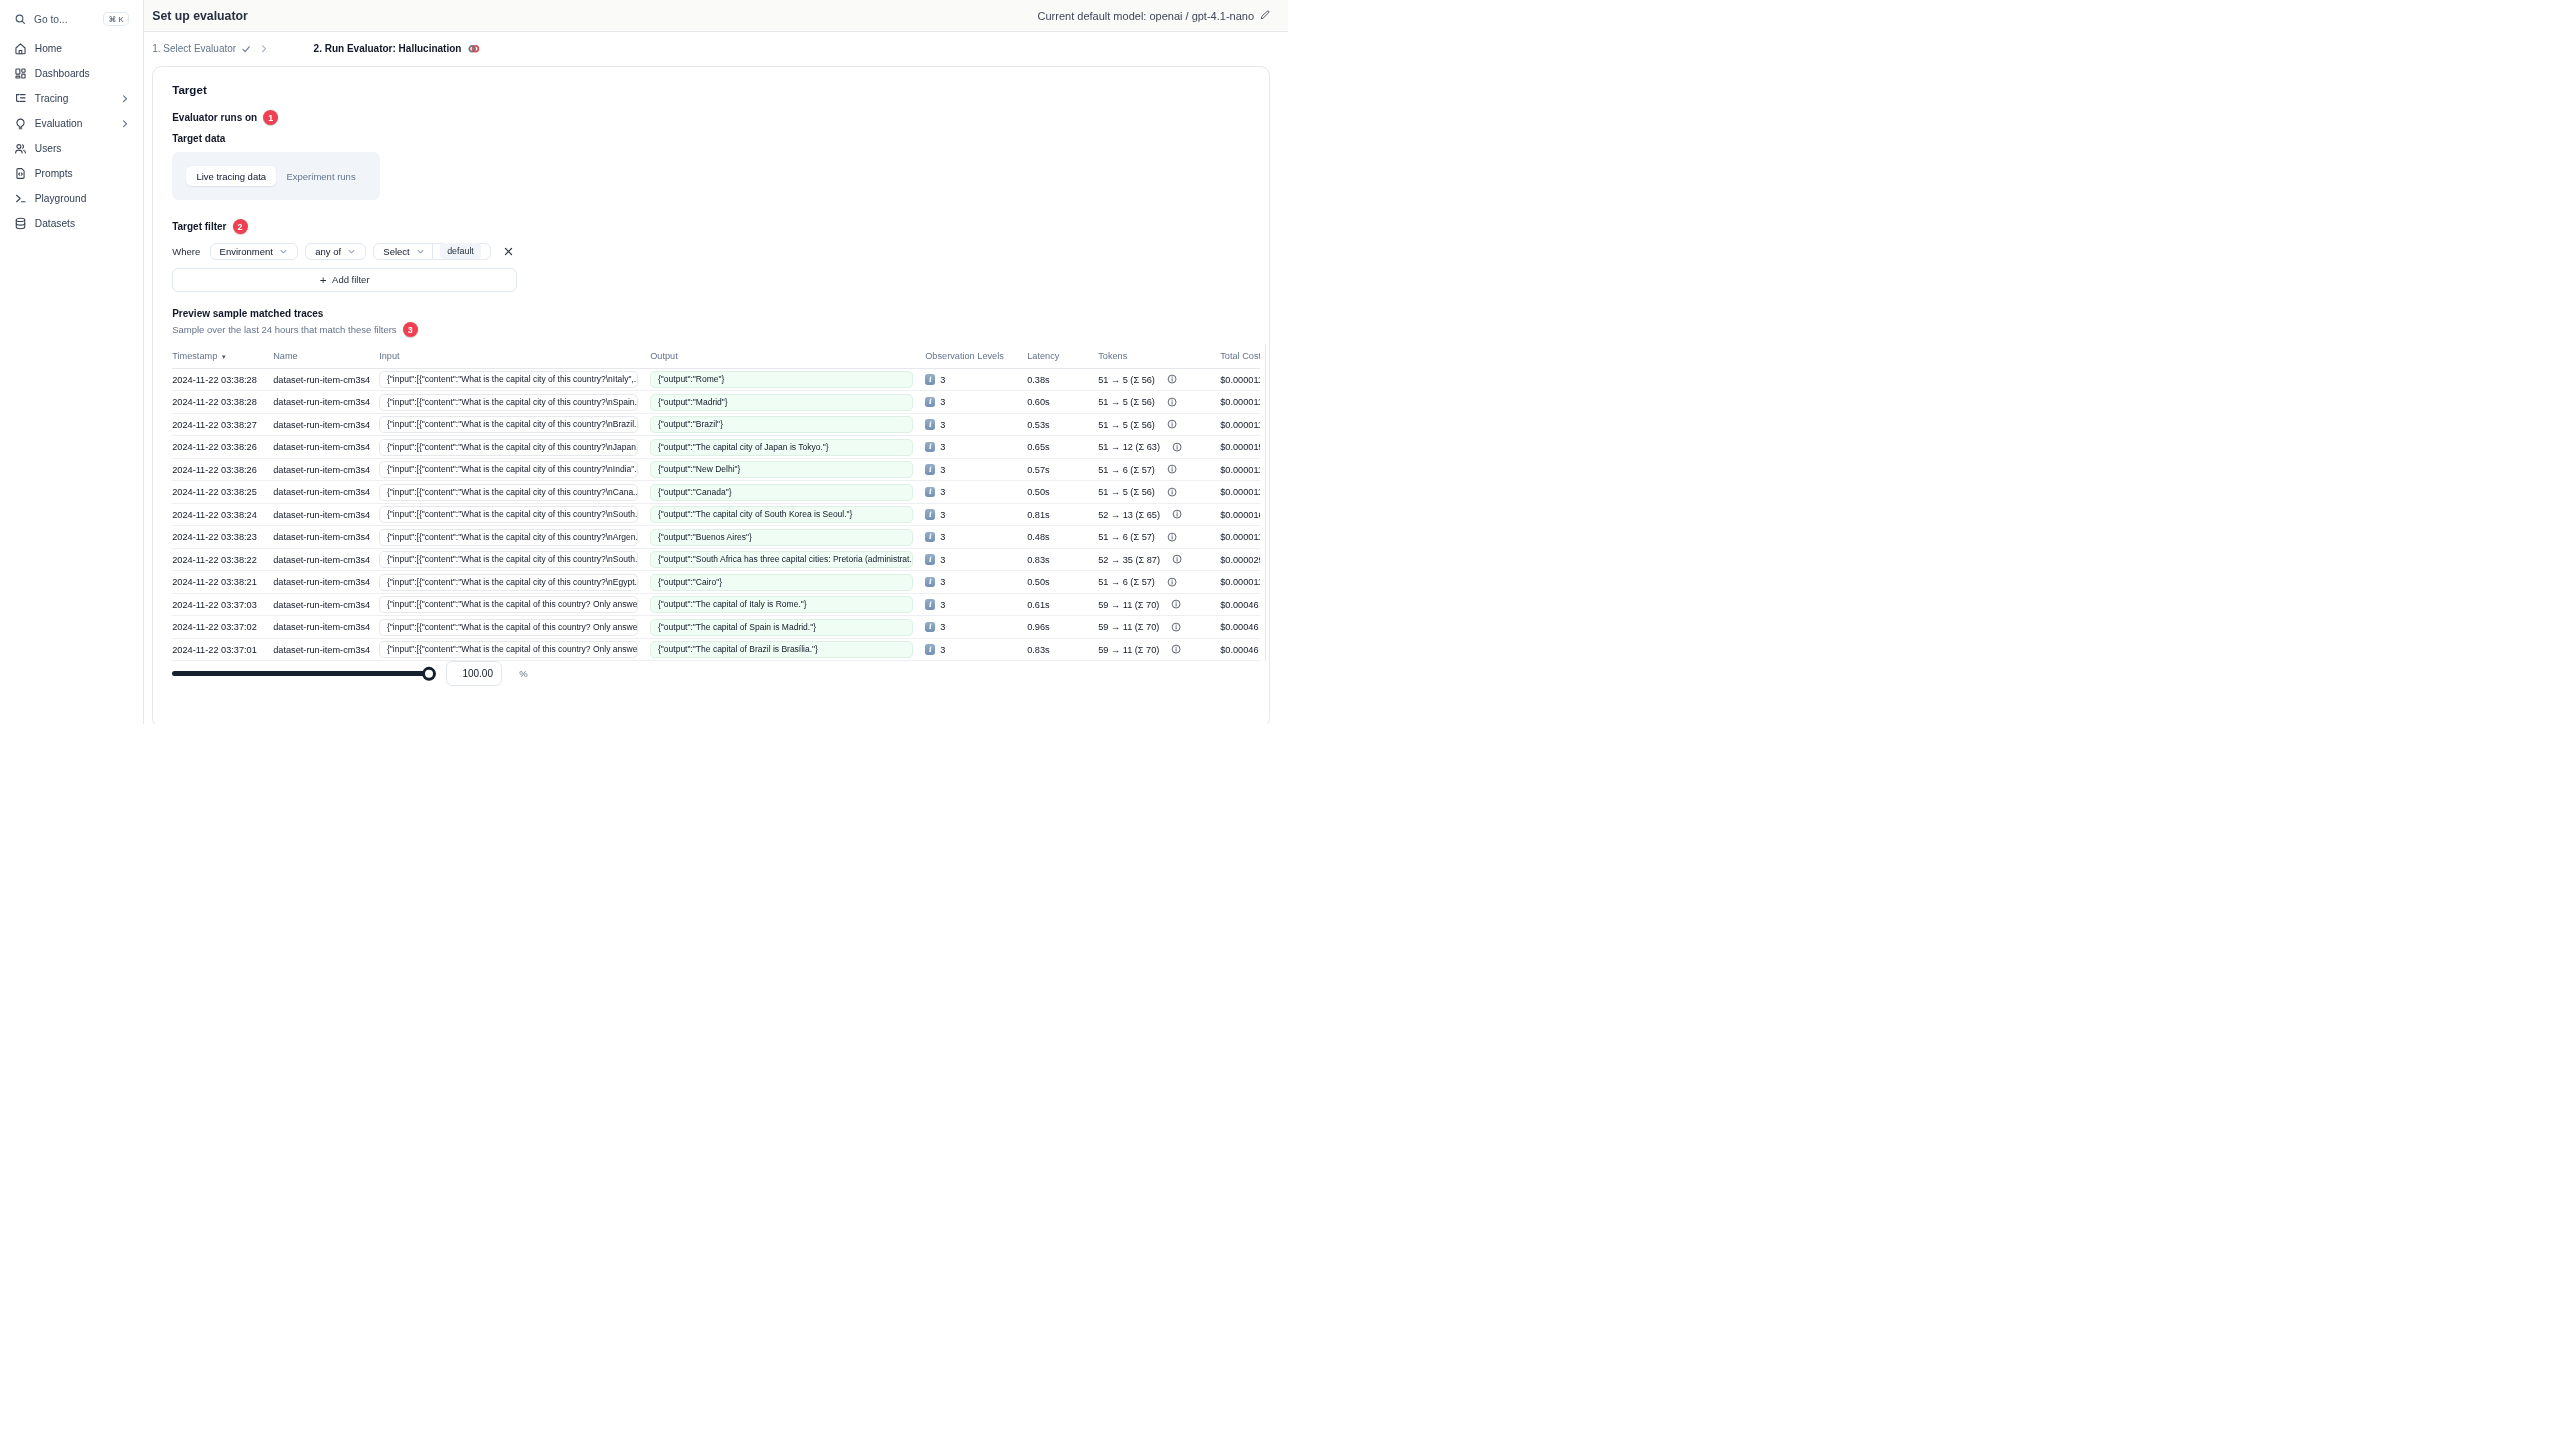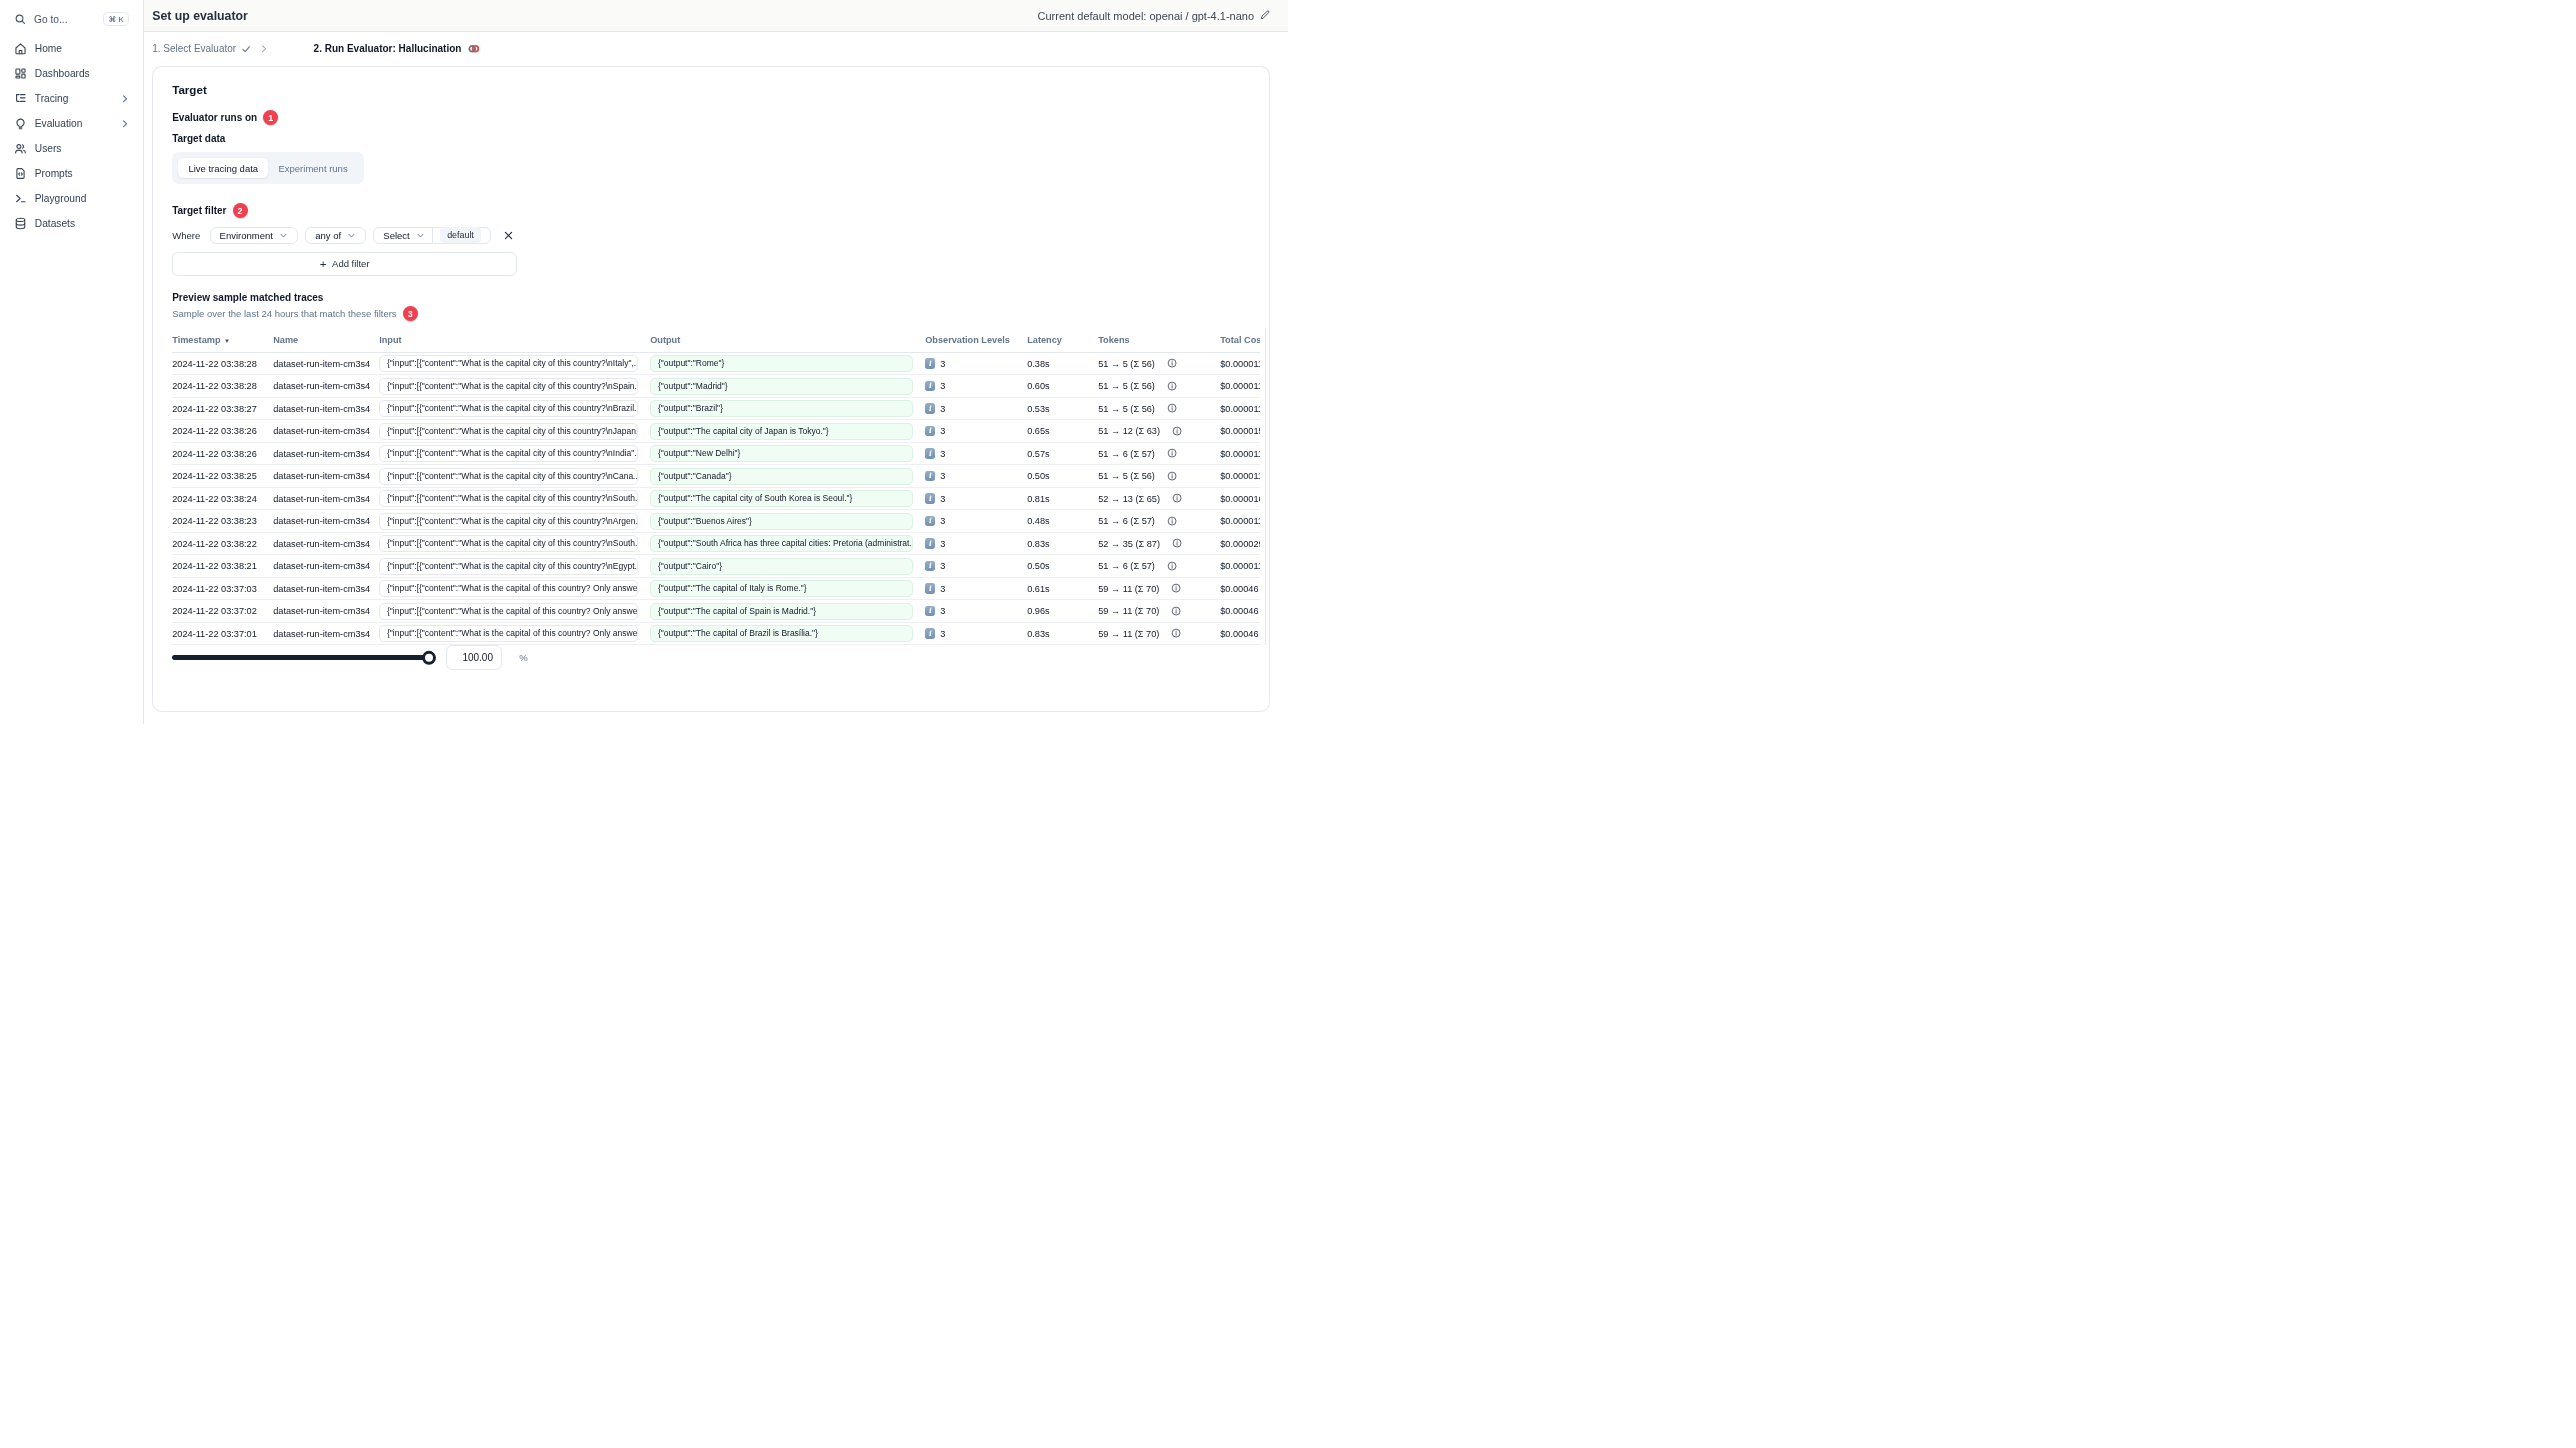--- a/index.html
+++ b/index.html
@@ -32,21 +32,21 @@
   .sec-label{font-size:10px;font-weight:600;color:#111827;}
   .badge{display:inline-flex;align-items:center;justify-content:center;width:15px;height:15px;border-radius:50%;background:#ef4050;color:#fff;font-size:8.9px;font-weight:700;margin-left:6.1px;box-shadow:0 0.7px 1.4px rgba(0,0,0,.28);}
 
   .cb-list{display:flex;flex-direction:column;gap:6.1px;margin-bottom:16.4px;}
   .cb-row{display:flex;align-items:center;gap:6.1px;font-size:10px;color:#0f172a;cursor:pointer;}
   .cb{width:11.6px;height:11.6px;border:1px solid #27303f;border-radius:3.1px;background:#fff;display:inline-flex;align-items:center;justify-content:center;}
   .cb.checked{background:#16202e;border-color:#16202e;}
   .cb.checked::after{content:"✓";color:#fff;font-size:7.8px;font-weight:700;line-height:1;}
 
   .target-data-label{margin-bottom:7.5px;}
-  .segmented{display:inline-flex;background:#f1f5f9;border-radius:6.8px;padding:6px;margin-bottom:19px;}
+  .segmented{display:inline-flex;background:#f1f5f9;border-radius:6.8px;padding:14px;margin-bottom:19px;}
   .seg{border:0;background:transparent;border-radius:5.5px;padding:4.8px 10.2px;font-size:9.5px;color:#64748b;font-family:inherit;cursor:pointer;}
   .seg.active{background:#fff;color:#0f172a;font-weight:500;box-shadow:0 0.7px 1.4px rgba(15,23,42,.08);}
 
   .filter-row{display:flex;align-items:center;gap:7.5px;margin-bottom:8.2px;}
   .where{font-size:9.5px;color:#1f2937;margin-right:2px;}
   .select{display:inline-flex;align-items:center;gap:6.1px;height:17px;border:0.7px solid #e2e8f0;border-radius:6.1px;background:#fff;padding:0 8.9px;font-size:9.5px;color:#0f172a;font-family:inherit;cursor:pointer;}
   .select .divider{width:0.7px;height:15px;background:#e2e8f0;margin:0 1.4px;}
   .chip{background:#f1f5f9;border-radius:4.1px;padding:2.7px 6.8px;font-size:8.9px;color:#1f2937;}
   .xbtn{border:0;background:transparent;padding:2.7px;margin-left:2.7px;cursor:pointer;display:flex;}
   .add-filter{width:345px;height:24px;border:0.7px solid #e2e8f0;border-radius:6.1px;background:#fff;display:flex;align-items:center;justify-content:center;gap:5.5px;font-size:9.5px;color:#1f2937;font-family:inherit;margin-bottom:16.4px;cursor:pointer;}
@@ -54,21 +54,21 @@
 
   .prev-head{font-size:10px;font-weight:600;color:#111827;margin-bottom:3.4px;}
   .prev-sub-row{display:flex;align-items:center;margin-bottom:6.8px;}
   .prev-sub{font-size:9.5px;color:#64748b;}
 
   
   .table-region{display:flex;width:1098px;margin-top:4.1px;}
   .table-clip{flex:0 0 1088px;width:1088px;overflow:hidden;}
   .gutter{flex:0 0 5.5px;border-left:0.7px solid #e5e7eb;border-right:0.7px solid #e5e7eb;margin-left:4.8px;}
   .thead,.trow{display:grid;grid-template-columns:101px 106px 271px 275px 102px 71px 122px 109px;align-items:center;}
-  .thead{height:24.5px;border-bottom:0.7px solid #e4e7eb;color:#64748b;font-size:9.2px;font-weight:700;}
+  .thead{height:24.5px;border-bottom:0.7px solid #e4e7eb;color:#64748b;font-size:9.2px;font-weight:400;}
   .th{display:flex;align-items:center;gap:3.4px;padding-right:5.5px;white-space:nowrap;}
   .sort{font-size:6.1px;color:#475569;}
   .trow{height:22.5px;border-bottom:0.7px solid #edeff3;font-size:9.2px;color:#111827;}
   .td{white-space:nowrap;overflow:hidden;padding-right:5.5px;}
   .chip-cell{overflow:visible;}
   .chip-in,.chip-out{height:17px;line-height:15.7px;border-radius:4.8px;padding:0 6.8px;font-size:8.5px;white-space:nowrap;overflow:hidden;margin-right:6.8px;color:#111827;}
   .chip-in{border:0.7px solid #e6e8ec;background:#fff;}
   .chip-out{border:0.7px solid #dcf0e3;background:#f0fdf4;}
   .obs-cell{display:flex;align-items:center;gap:4.8px;}
   .obs-badge{width:10.2px;height:10.2px;border-radius:2.7px;background:linear-gradient(#93aec7,#7591b1);color:#fff;display:inline-flex;align-items:center;justify-content:center;font-family:"DejaVu Serif",serif;font-style:italic;font-size:7.2px;font-weight:700;line-height:1;}

